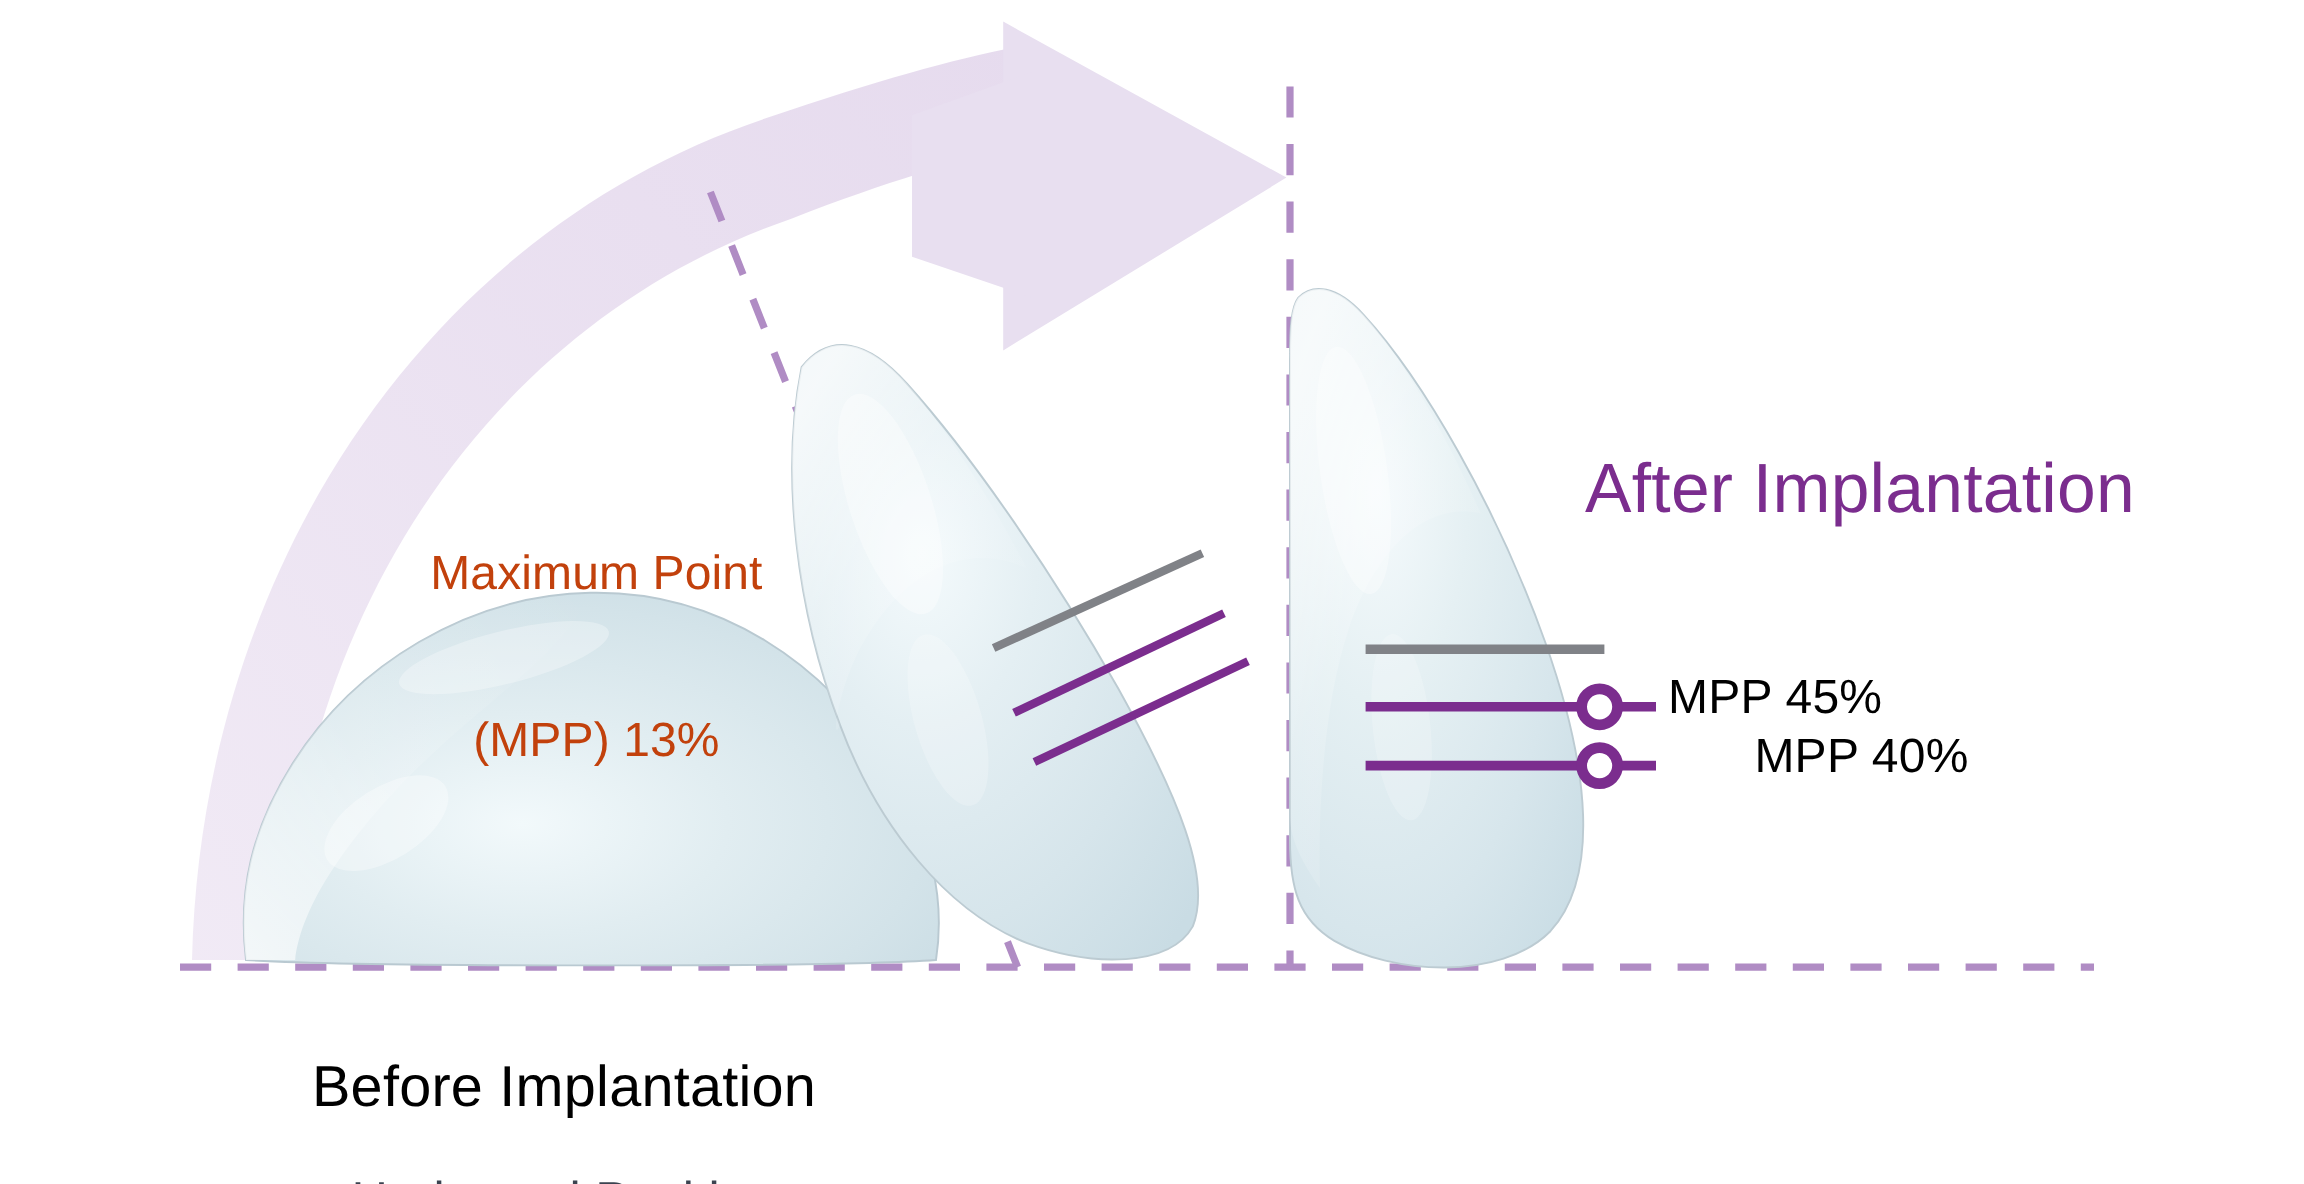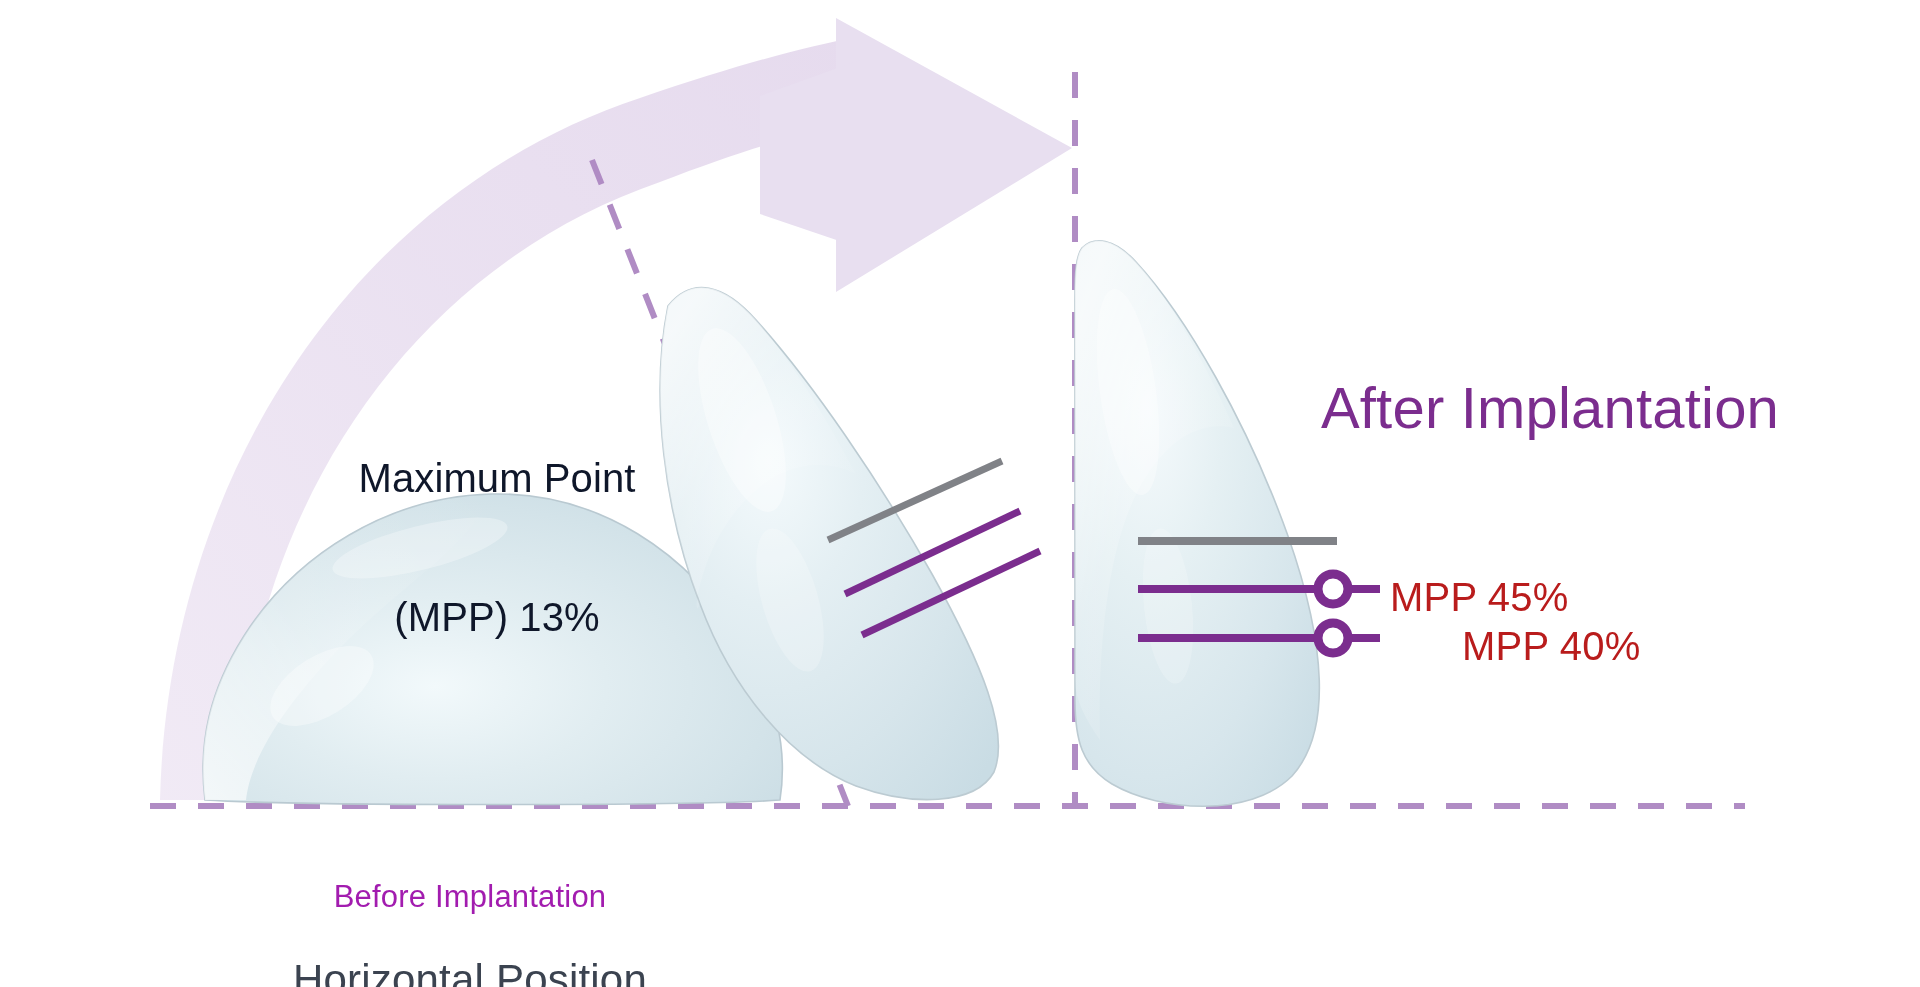--- a/index.html
+++ b/index.html
@@ -5,35 +5,35 @@
   html,body{margin:0;padding:0;background:#ffffff;}
   body{width:1920px;height:987px;position:relative;overflow:hidden;
        font-family:"Liberation Sans","DejaVu Sans",sans-serif;}
   .stage{position:absolute;inset:0;width:1920px;height:987px;}
   svg.layer{position:absolute;left:0;top:0;width:1920px;height:987px;}
 
   .txt{position:absolute;white-space:pre;line-height:1.16;}
 
   
   #mpp-callout{left:322px;top:362px;width:350px;text-align:center;
-               font-size:40px;color:#0f172a;letter-spacing:.1px;}
+               font-size:40px;color:#c2410c;letter-spacing:.1px;}
   #mpp-callout div{display:block;}
 
   
   #after-block{left:1290px;top:337px;width:520px;text-align:center;}
   #after-block .h{font-size:58px;color:#7b2d8e;letter-spacing:.2px;}
   #after-block .s{font-size:42px;color:#3b4350;letter-spacing:.2px;margin-top:4px;}
 
   
   #before-block{left:180px;top:842px;width:580px;text-align:center;}
-  #before-block .h{font-size:31px;color:#a21caf;letter-spacing:.2px;}
+  #before-block .h{font-size:48px;color:#000000;letter-spacing:.2px;}
   #before-block .s{font-size:42px;color:#3b4350;letter-spacing:.2px;margin-top:4px;}
 
   
-  .legend-label{font-size:40px;color:#b91c1c;letter-spacing:.2px;margin-top:16px;}
+  .legend-label{font-size:40px;color:#000000;letter-spacing:.2px;}
   #legend-45{left:1390px;top:558px;}
   #legend-40{left:1462px;top:607px;}
 </style>
 </head>
 <body>
 
 <div class="stage">
 
   <svg class="layer" viewBox="0 0 1920 987">
     <defs>

